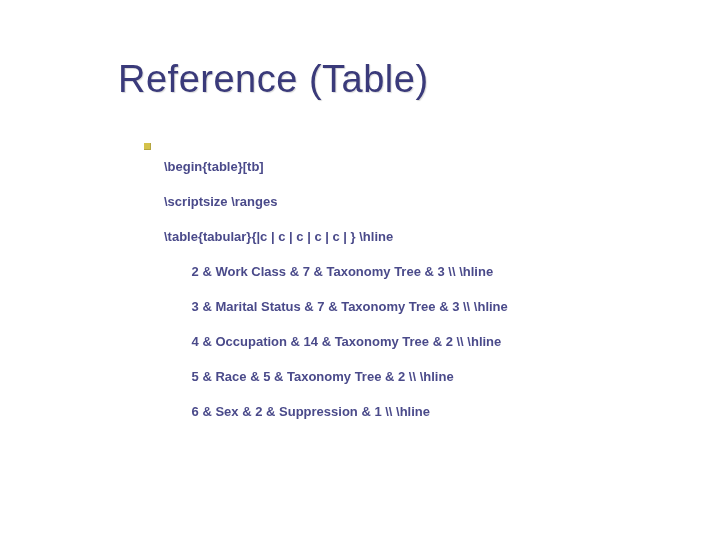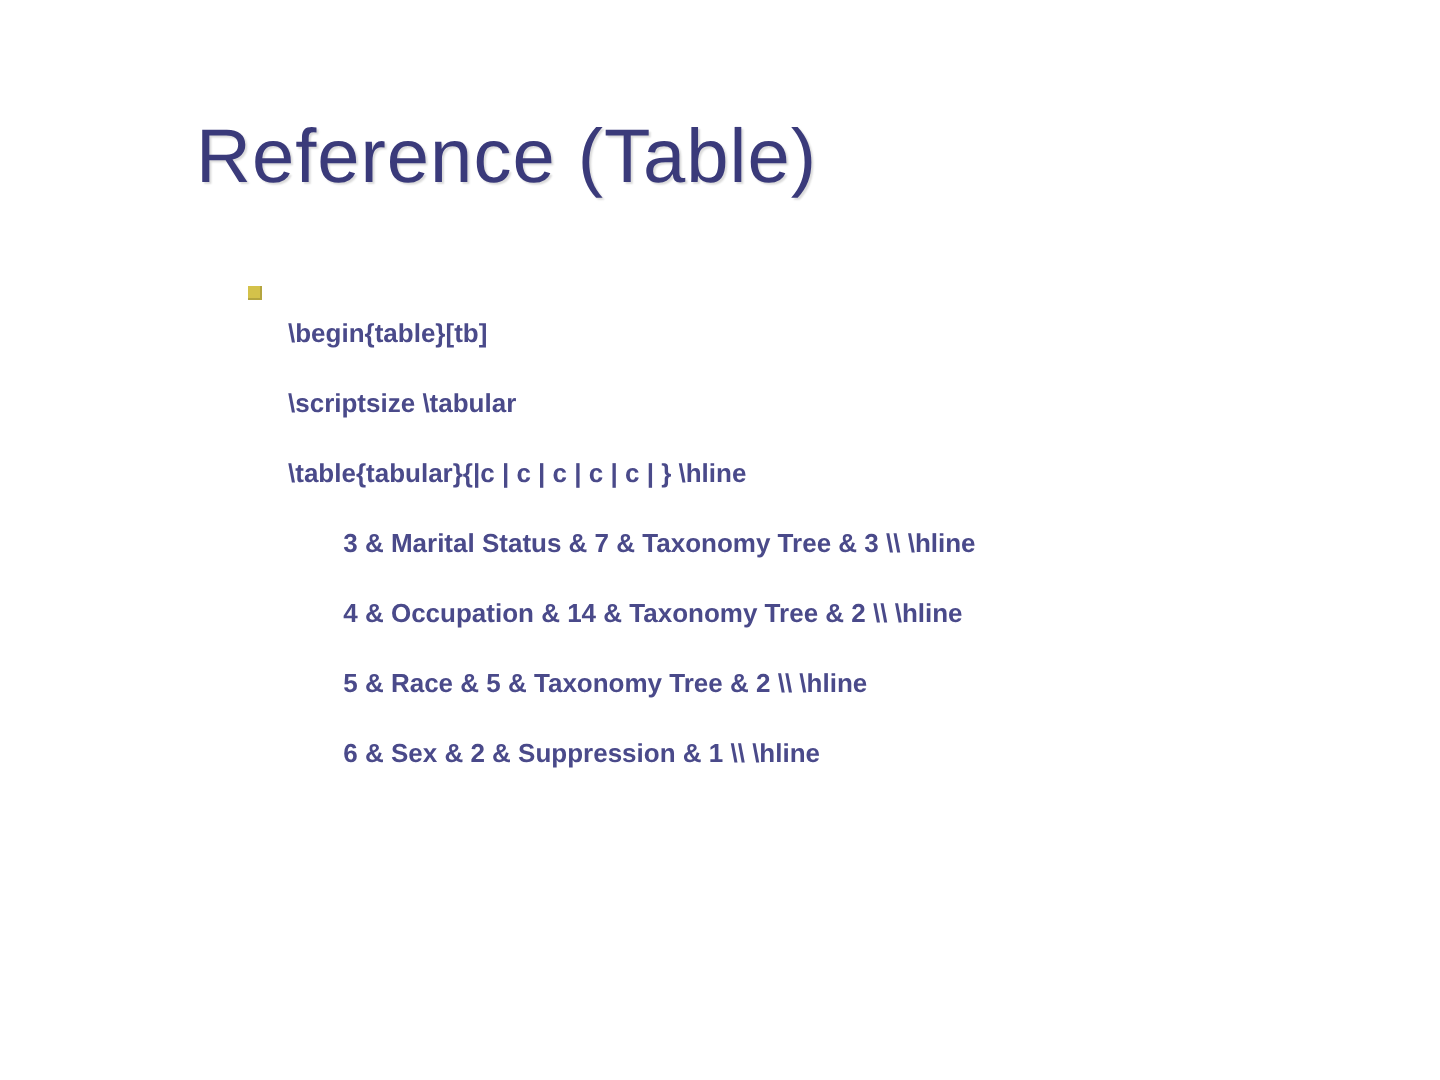--- a/index.html
+++ b/index.html
@@ -9,20 +9,21 @@
     height: 540px;
     background: #ffffff;
     font-family: Verdana, Geneva, sans-serif;
     overflow: hidden;
   }
   .slide {
     position: relative;
     width: 693px;
     height: 540px;
     box-sizing: border-box;
+    margin-left: 20px;
   }
   .title {
     position: absolute;
     top: 58px;
     left: 98px;
     font-size: 38px;
     color: #3a3a7a;
     font-weight: 400;
     text-shadow: 1px 1px 1px rgba(0,0,0,0.15);
     letter-spacing: 0.5px;
@@ -54,22 +55,23 @@
   .indent1 { padding-left: 24px; }
 </style>
 </head>
 <body>
 
 <div class="slide">
   <div class="title">Reference (Table)</div>
   <div class="bullet"></div>
   <div class="code-block">
 <span class="code-line">\begin{table}[tb]</span>
-<span class="code-line">\scriptsize \tabular</span>
+<span class="code-line">\scriptsize \ranges</span>
 <span class="code-line">\table{tabular}{|c | c | c | c | c | } \hline</span>
+<span class="code-line indent1"> 2 &amp; Work Class &amp; 7 &amp; Taxonomy Tree &amp; 3 \\ \hline</span>
 <span class="code-line indent1"> 3 &amp; Marital Status &amp; 7 &amp; Taxonomy Tree &amp; 3 \\ \hline</span>
 <span class="code-line indent1"> 4 &amp; Occupation &amp; 14 &amp; Taxonomy Tree &amp; 2 \\ \hline</span>
 <span class="code-line indent1"> 5 &amp; Race &amp; 5 &amp; Taxonomy Tree &amp; 2 \\ \hline</span>
 <span class="code-line indent1"> 6 &amp; Sex &amp; 2 &amp; Suppression &amp; 1 \\ \hline</span>
 
 
 
 
 
 

